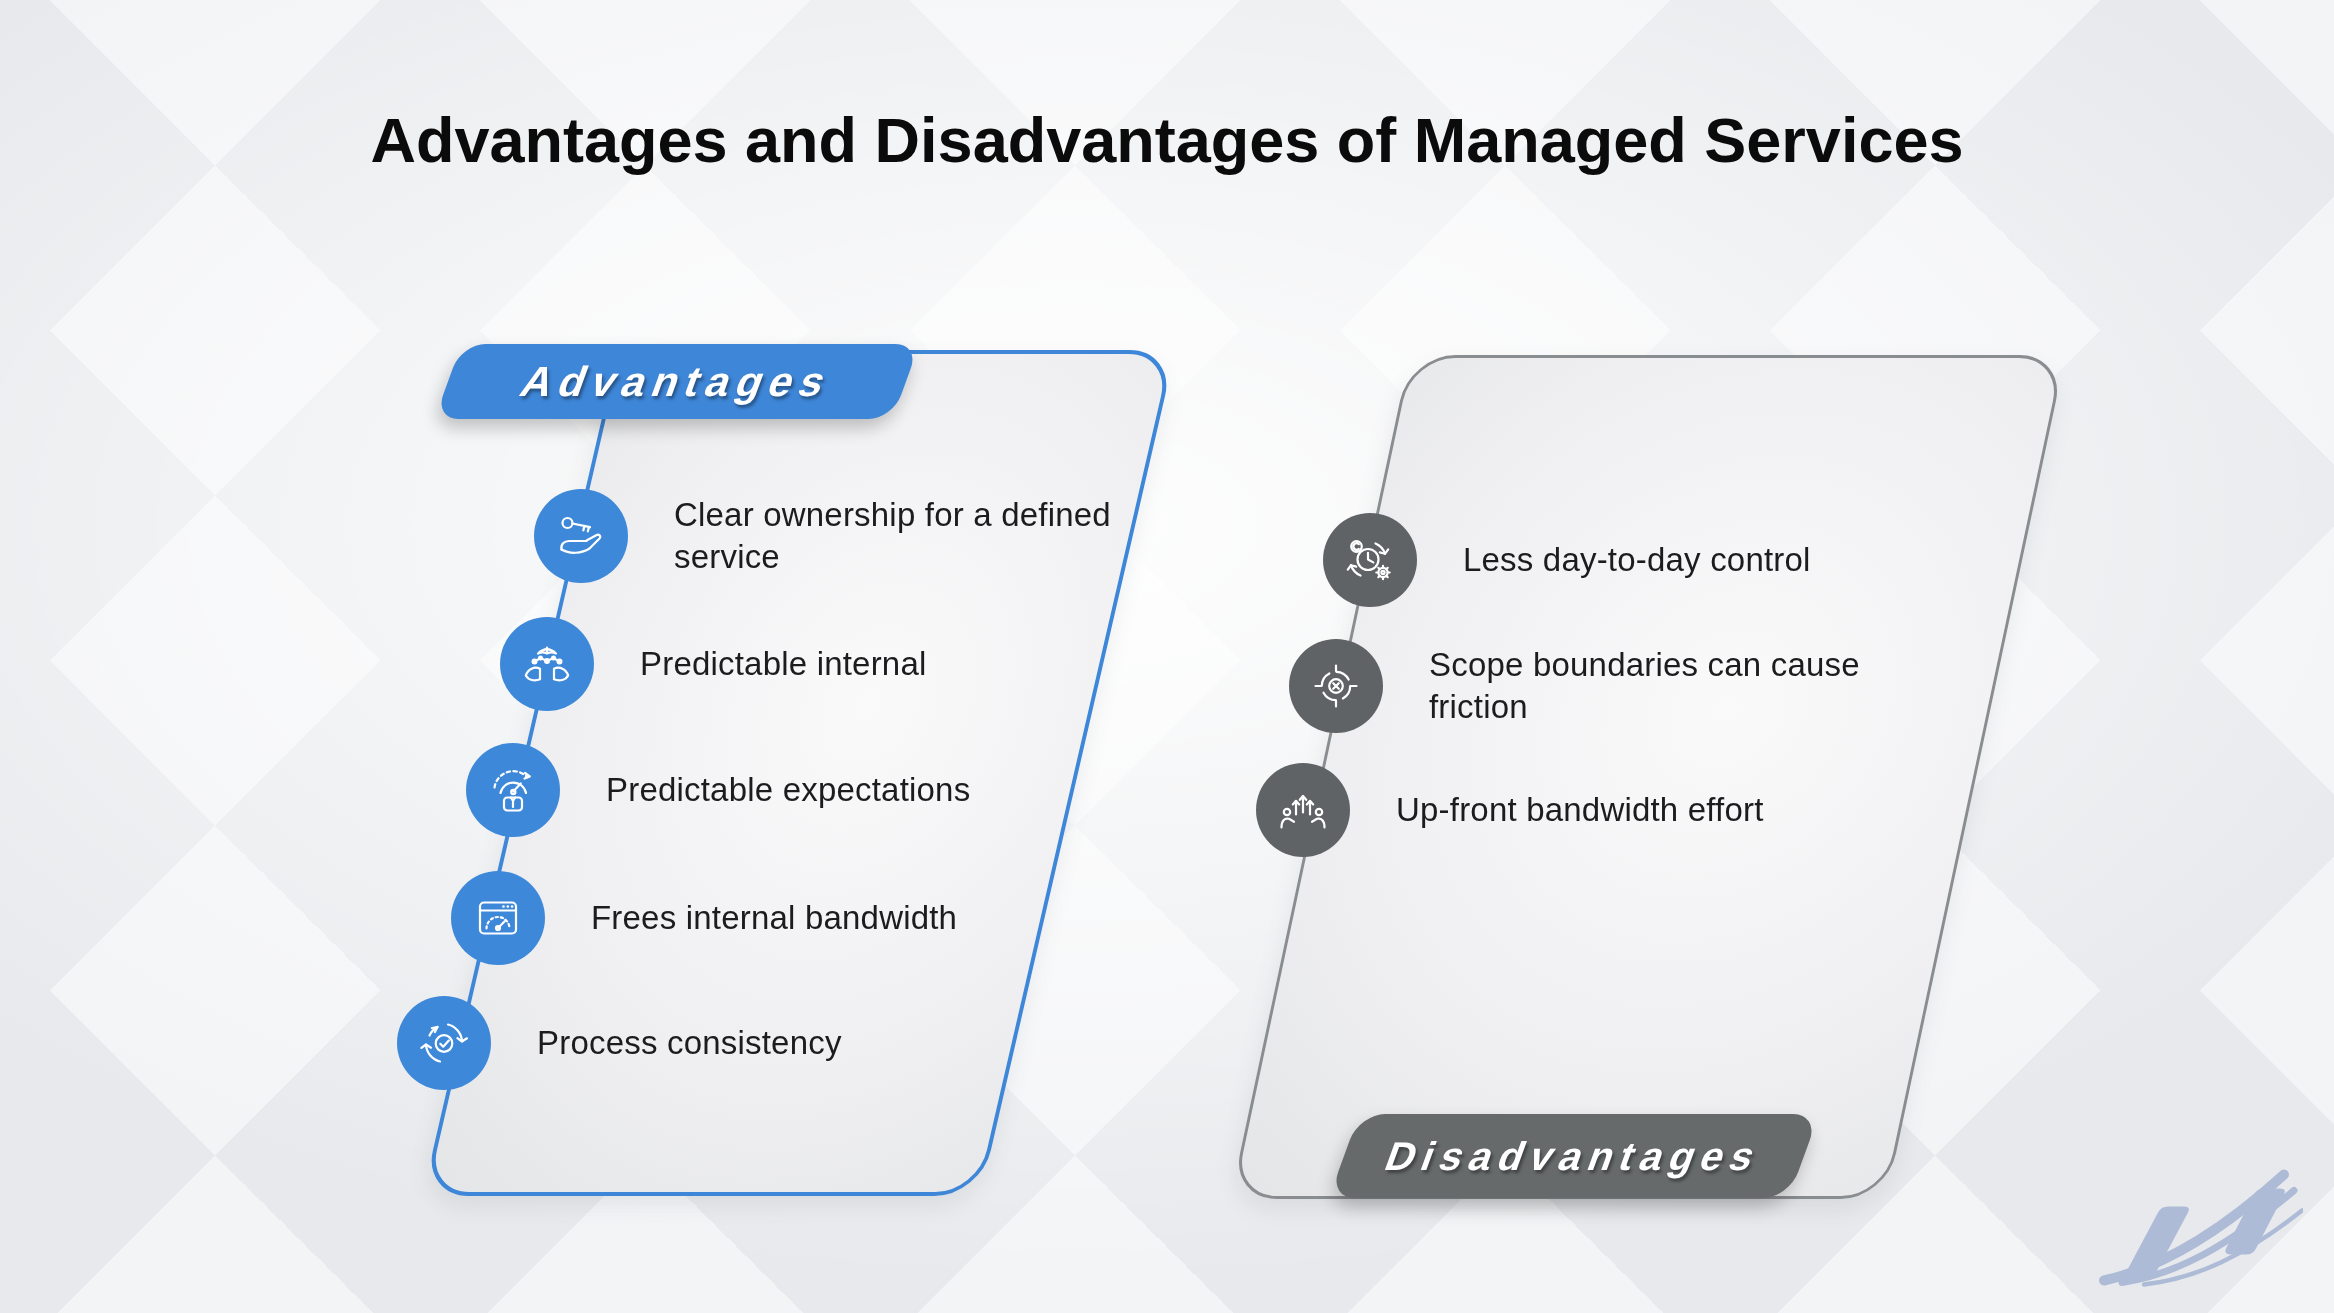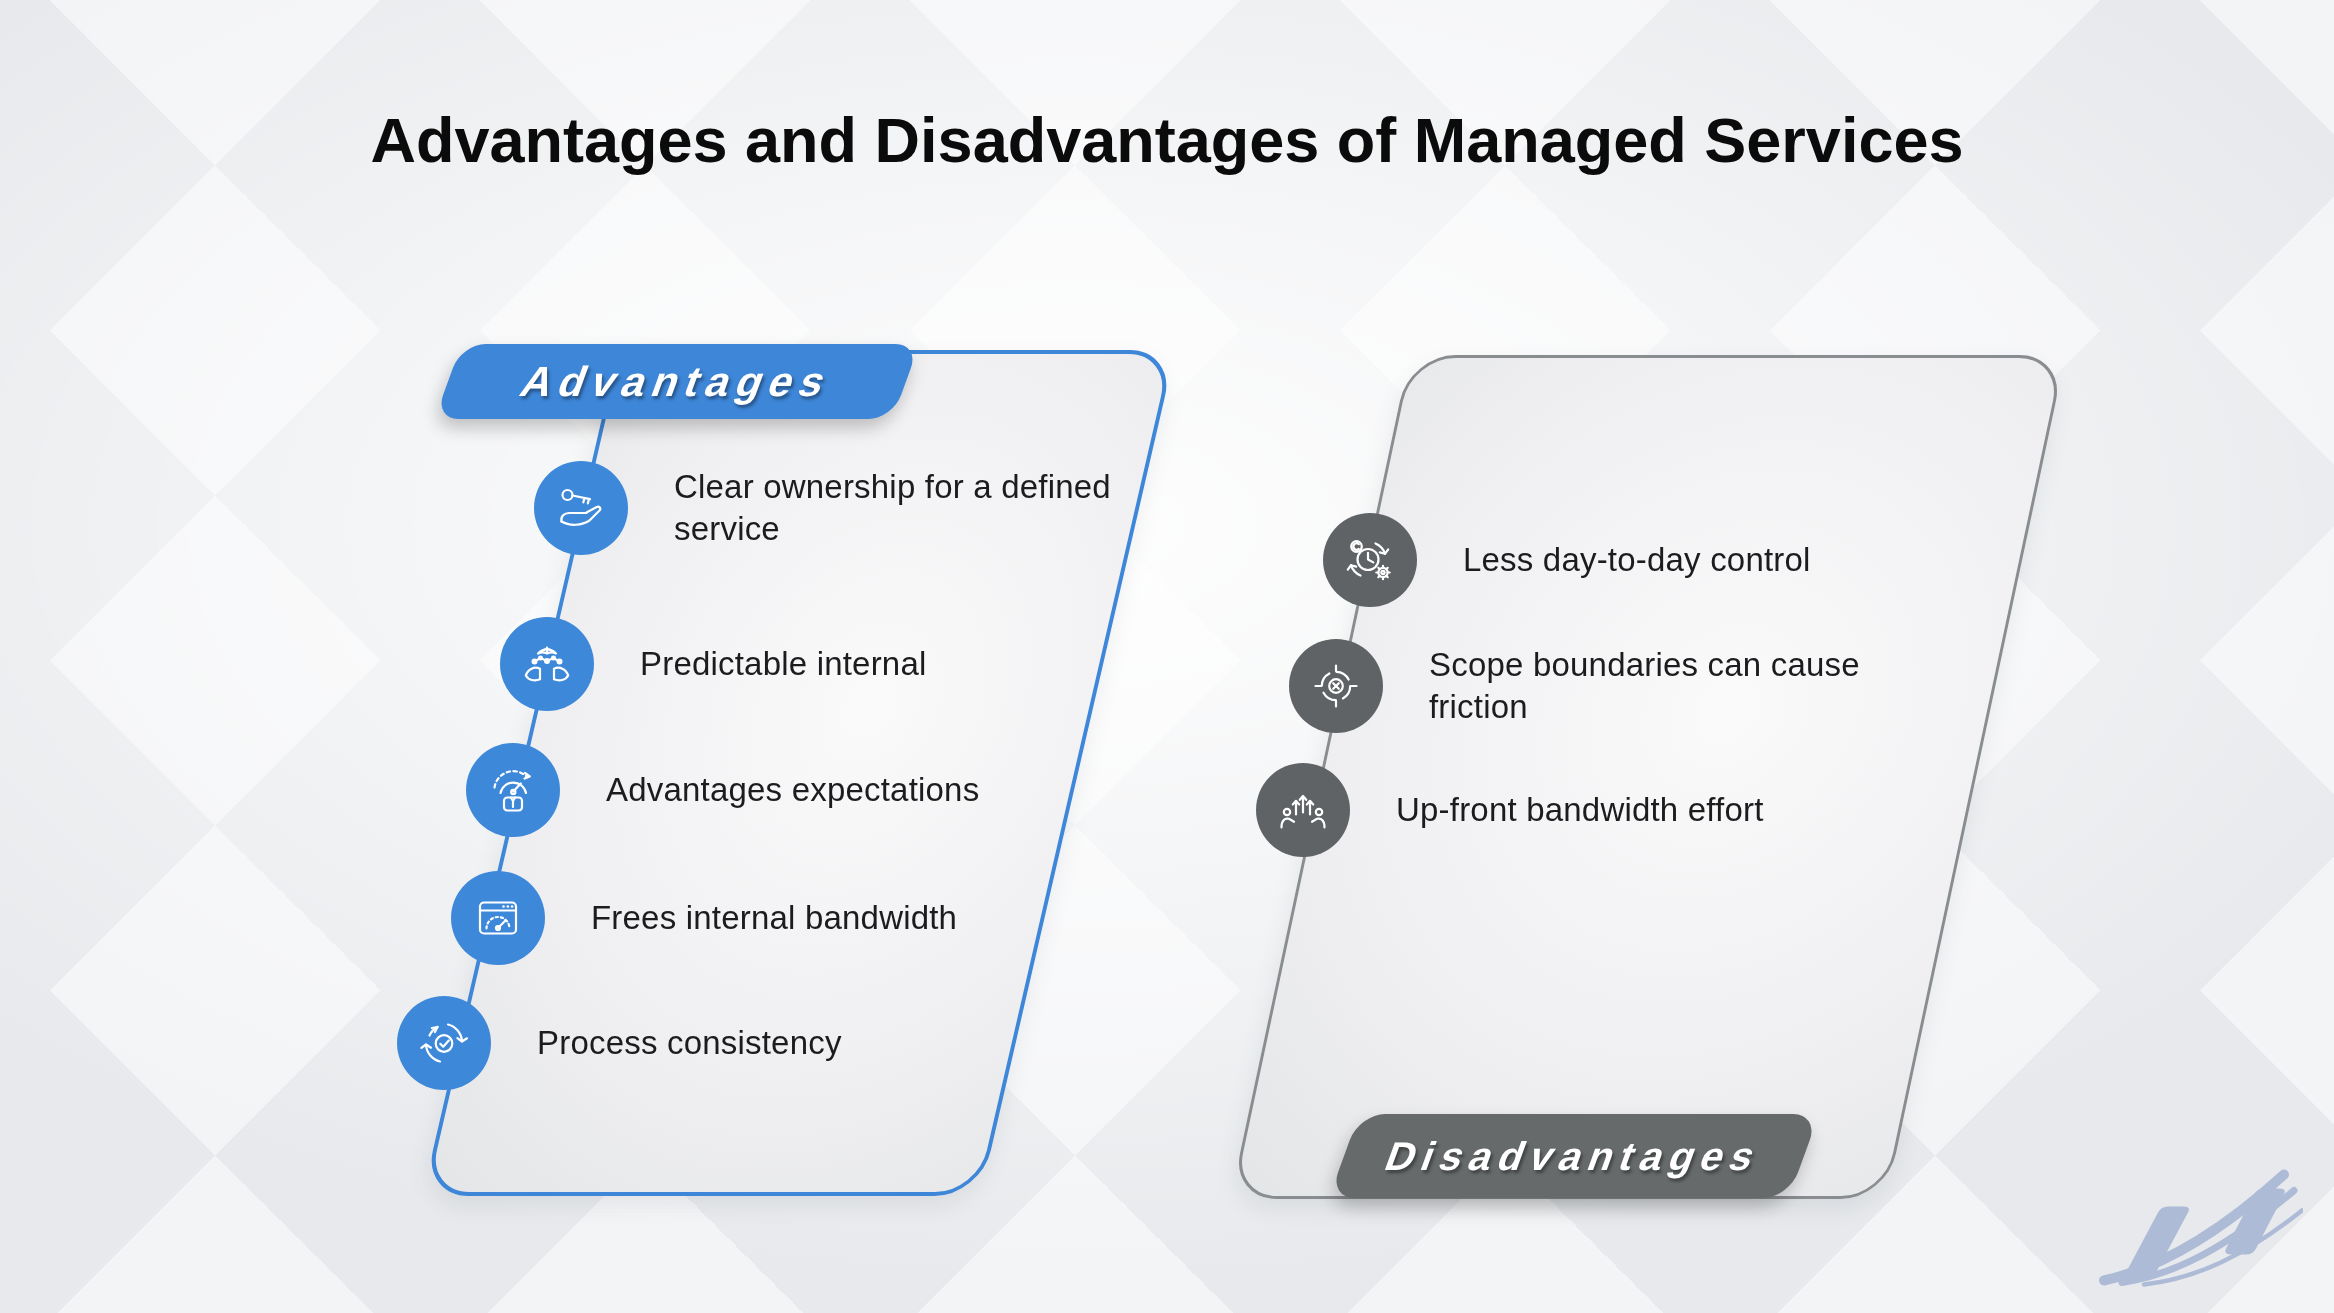--- a/index.html
+++ b/index.html
@@ -46,21 +46,21 @@
   <div class="panel panel-adv"></div>
   <div class="banner banner-adv">
     <span class="banner-text">Advantages</span>
   </div>
 
   <div class="panel panel-dis"></div>
   <div class="banner banner-dis">
     <span class="banner-text">Disadvantages</span>
   </div>
 
-  <div class="item" style="left:534px;top:508px">
+  <div class="item" style="left:534px;top:536px">
     <div class="badge badge-blue">
       <svg width="52" height="52" viewBox="0 0 52 52" fill="none" stroke="#fff" stroke-width="2.2" stroke-linecap="round" stroke-linejoin="round">
         <circle cx="12.5" cy="13" r="5"></circle>
         <path d="M17.5 13.5 L35 17.2 M29.5 16 l-1.2 4.4 M34 17 l-1.2 4.4"></path>
         <path d="M6.5 39.5 C15 44.5 27 43.5 34.5 38.5 L44.5 28.5 C46.3 26.6 44.3 23.6 41.7 25 L31.5 30.5"></path>
         <path d="M6.5 39.5 C5.5 34.5 9 30.8 14.5 31 L31.5 31"></path>
       </svg>
     </div>
     <div class="item-text">Clear ownership for a defined service</div>
   </div>
@@ -88,21 +88,21 @@
       <svg width="52" height="52" viewBox="0 0 52 52" fill="none" stroke="#fff" stroke-width="2.2" stroke-linecap="round" stroke-linejoin="round">
         <path d="M7.5 23.5 A19 19 0 0 1 39.5 12.5" stroke-dasharray="3.4 3.4"></path>
         <path d="M38 9 l4.8 3.4 M42.8 12.4 l-5.2 2.2"></path>
         <path d="M13.5 29 A13 13 0 0 1 39 29"></path>
         <path d="M26.3 27.5 L33.8 19.5"></path>
           <circle cx="26.3" cy="28" r="2.1"></circle>
         <rect x="17" y="33.5" width="18" height="13" rx="3.2"></rect>
         <path d="M23.8 33.5 L26 37 L28.2 33.5 M26 37 V43"></path>
       </svg>
     </div>
-    <div class="item-text">Advantages expectations</div>
+    <div class="item-text">Predictable expectations</div>
   </div>
 
   <div class="item" style="left:451px;top:918px">
     <div class="badge badge-blue">
       <svg width="52" height="52" viewBox="0 0 52 52" fill="none" stroke="#fff" stroke-width="2.2" stroke-linecap="round" stroke-linejoin="round">
         <rect x="8" y="10.5" width="36" height="31" rx="4"></rect>
         <path d="M8 18.5 H44"></path>
         <circle cx="31.5" cy="14.5" r="1.3" fill="#fff" stroke="none"></circle>
         <circle cx="35.8" cy="14.5" r="1.3" fill="#fff" stroke="none"></circle>
         <circle cx="40.1" cy="14.5" r="1.3" fill="#fff" stroke="none"></circle>

